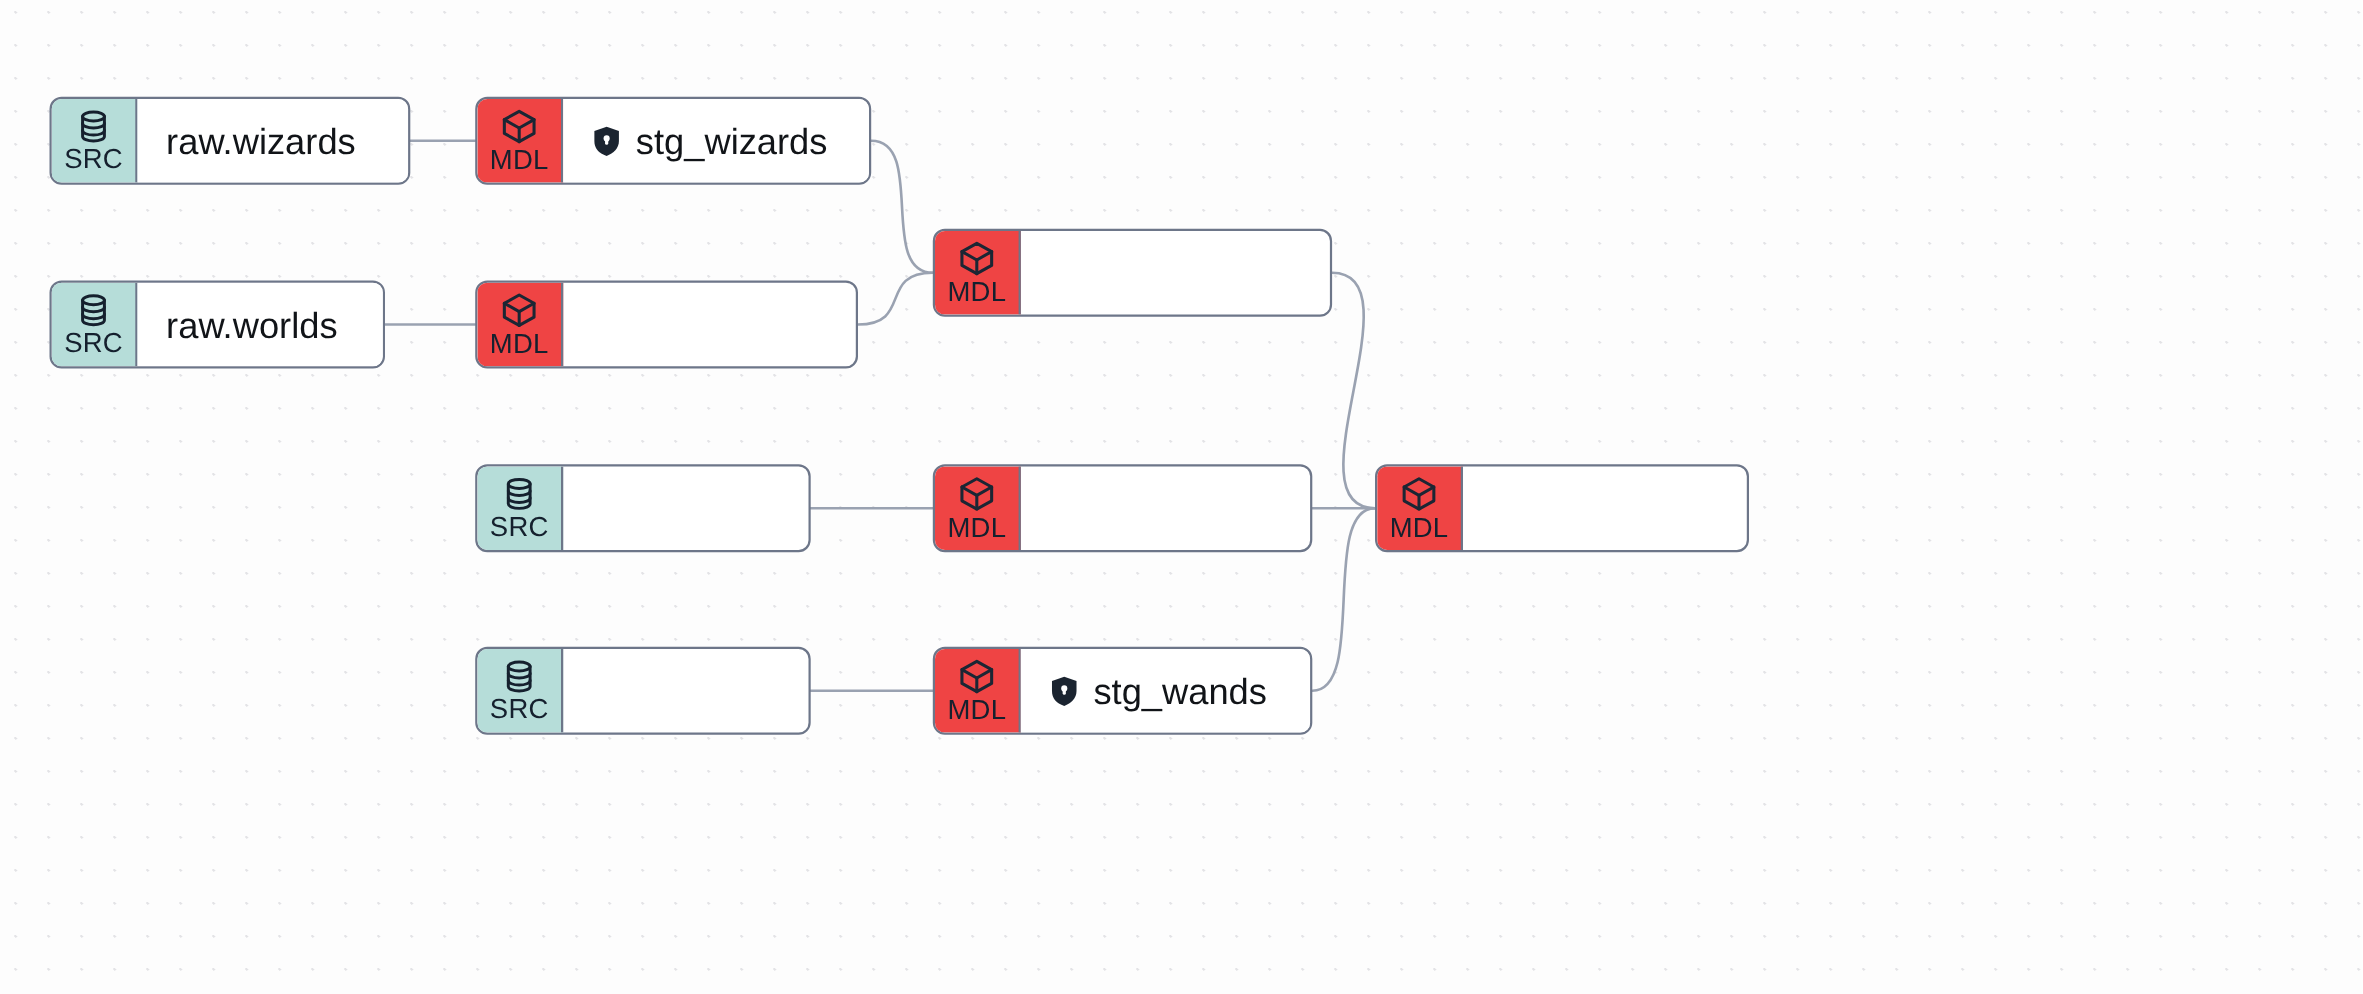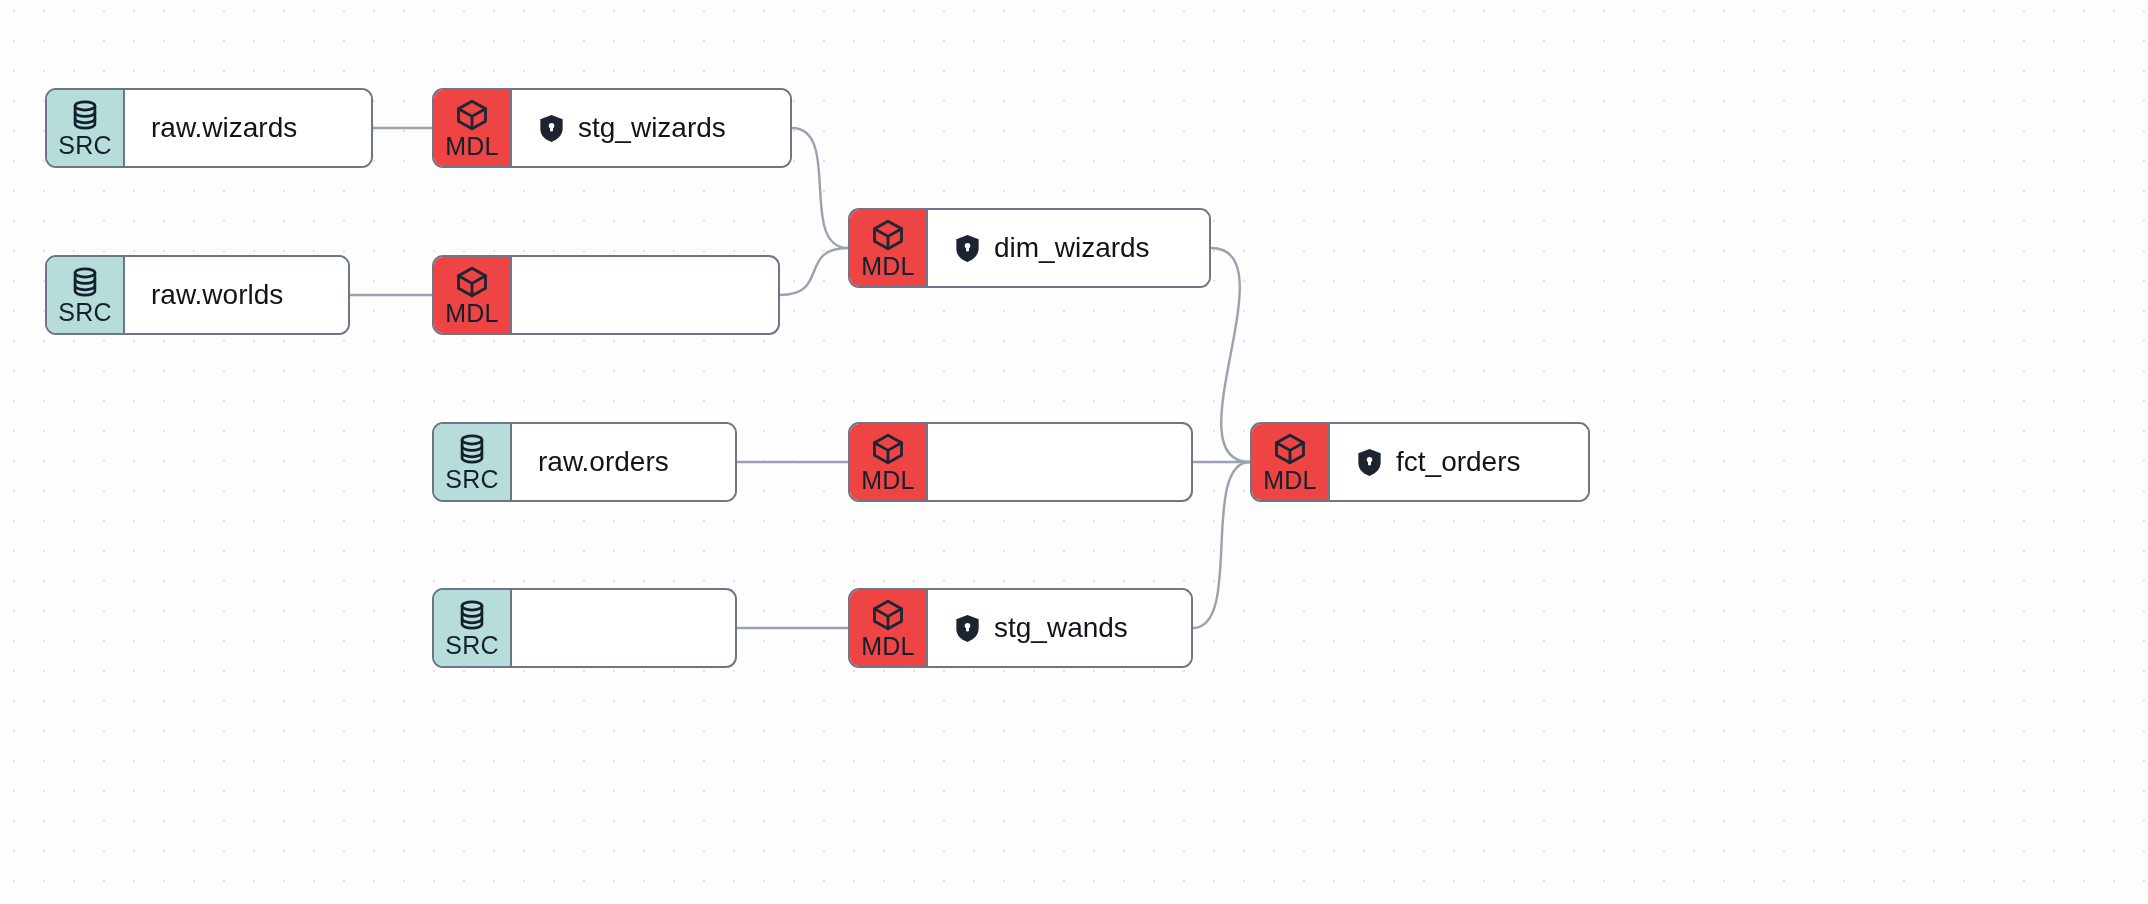--- a/index.html
+++ b/index.html
@@ -90,21 +90,21 @@
     white-space: nowrap;
   }
 
   .shield-icon {
     flex: 0 0 auto;
     display: block;
     line-height: 0;
   }
 
   .node-label {
-    font-size: 28px;
+    font-size: 33px;
     line-height: 1;
     color: #111418;
     font-family: "Liberation Sans", sans-serif;
   }
 </style>
 </head>
 <body>
 
 <div id="canvas">
 
@@ -152,23 +152,20 @@
       <div class="node src" style="left: 432px; top: 422px; width: 305px; height: 80px;">
         <div class="node-badge">
           <span class="badge-icon"><svg width="34" height="34" viewBox="0 0 24 24" fill="none" stroke="#15202e" stroke-width="1.9" stroke-linecap="round" stroke-linejoin="round">
               <ellipse cx="12" cy="5.6" rx="7" ry="2.9"></ellipse>
               <path d="M5 5.6 v12.8 c0 1.6 3.13 2.9 7 2.9 s7 -1.3 7 -2.9 V5.6"></path>
               <path d="M5 10.1 c0 1.6 3.13 2.9 7 2.9 s7 -1.3 7 -2.9"></path>
               <path d="M5 14.6 c0 1.6 3.13 2.9 7 2.9 s7 -1.3 7 -2.9"></path>
             </svg></span>
           <span class="badge-text">SRC</span>
         </div>
-        <div class="node-body">
-          <span class="node-label">raw.orders</span>
-        </div>
       </div>
       <div class="node src" style="left: 432px; top: 588px; width: 305px; height: 80px;">
         <div class="node-badge">
           <span class="badge-icon"><svg width="34" height="34" viewBox="0 0 24 24" fill="none" stroke="#15202e" stroke-width="1.9" stroke-linecap="round" stroke-linejoin="round">
               <ellipse cx="12" cy="5.6" rx="7" ry="2.9"></ellipse>
               <path d="M5 5.6 v12.8 c0 1.6 3.13 2.9 7 2.9 s7 -1.3 7 -2.9 V5.6"></path>
               <path d="M5 10.1 c0 1.6 3.13 2.9 7 2.9 s7 -1.3 7 -2.9"></path>
               <path d="M5 14.6 c0 1.6 3.13 2.9 7 2.9 s7 -1.3 7 -2.9"></path>
             </svg></span>
           <span class="badge-text">SRC</span>
@@ -232,42 +229,26 @@
       </div>
       <div class="node mdl" style="left: 848px; top: 208px; width: 363px; height: 80px;">
         <div class="node-badge">
           <span class="badge-icon"><svg width="36" height="36" viewBox="0 0 24 24" fill="none" stroke="#1b2634" stroke-width="1.85" stroke-linecap="round" stroke-linejoin="round">
               <path d="M21 16.2 V7.8 L12 2.8 L3 7.8 v8.4 L12 21.2 Z"></path>
               <path d="M3 7.8 L12 12.9 L21 7.8"></path>
               <path d="M12 12.9 V21.2"></path>
             </svg></span>
           <span class="badge-text">MDL</span>
         </div>
-        <div class="node-body">
-          <span class="shield-icon"><svg width="27" height="29" viewBox="0 0 24 26" aria-hidden="true">
-              <path d="M12 1 L22 4.6 v8.2 c0 6.1 -4.4 10 -10 12.2 C5.4 22.8 2 18.9 2 12.8 V4.6 Z" fill="#1b2430"></path>
-              <circle cx="12" cy="10.6" r="2.5" fill="#ffffff"></circle>
-              <rect x="10.7" y="10.6" width="2.6" height="5.2" rx="1.3" fill="#ffffff"></rect>
-            </svg></span>
-          <span class="node-label">dim_wizards</span>
-        </div>
       </div>
       <div class="node mdl" style="left: 1250px; top: 422px; width: 340px; height: 80px;">
         <div class="node-badge">
           <span class="badge-icon"><svg width="36" height="36" viewBox="0 0 24 24" fill="none" stroke="#1b2634" stroke-width="1.85" stroke-linecap="round" stroke-linejoin="round">
               <path d="M21 16.2 V7.8 L12 2.8 L3 7.8 v8.4 L12 21.2 Z"></path>
               <path d="M3 7.8 L12 12.9 L21 7.8"></path>
               <path d="M12 12.9 V21.2"></path>
             </svg></span>
           <span class="badge-text">MDL</span>
         </div>
-        <div class="node-body">
-          <span class="shield-icon"><svg width="27" height="29" viewBox="0 0 24 26" aria-hidden="true">
-              <path d="M12 1 L22 4.6 v8.2 c0 6.1 -4.4 10 -10 12.2 C5.4 22.8 2 18.9 2 12.8 V4.6 Z" fill="#1b2430"></path>
-              <circle cx="12" cy="10.6" r="2.5" fill="#ffffff"></circle>
-              <rect x="10.7" y="10.6" width="2.6" height="5.2" rx="1.3" fill="#ffffff"></rect>
-            </svg></span>
-          <span class="node-label">fct_orders</span>
-        </div>
       </div>
     </div>
 
 </div>
 
 </body></html>

